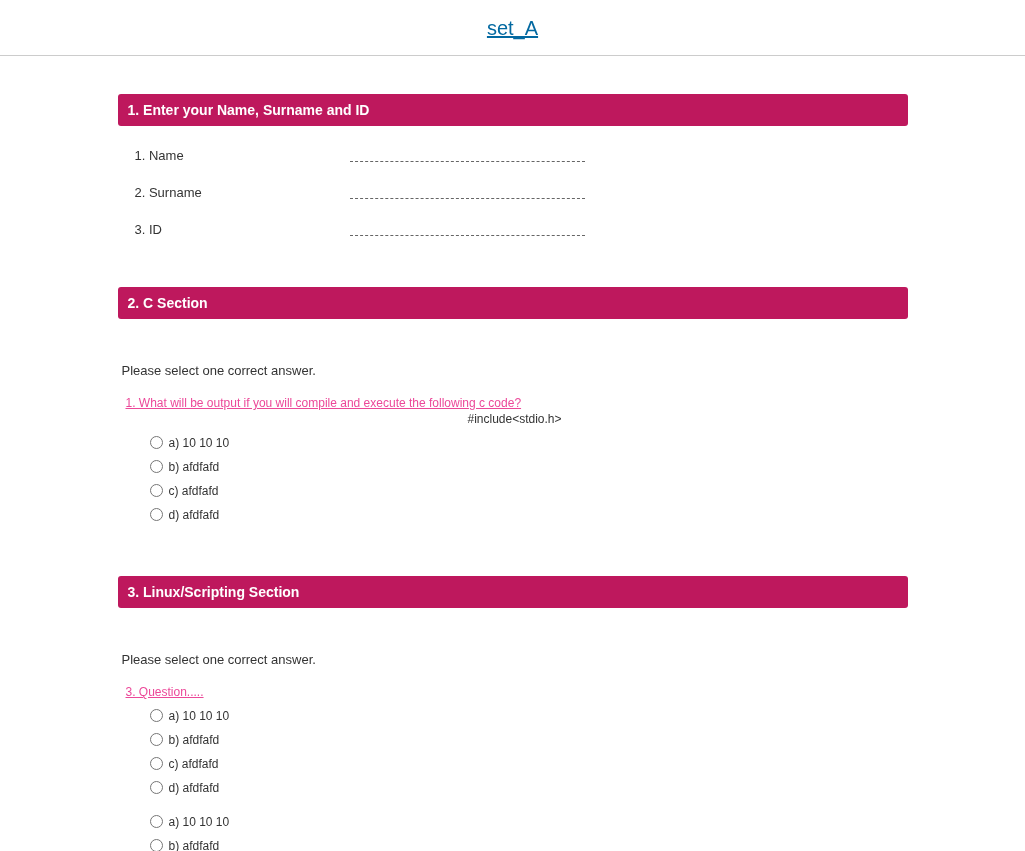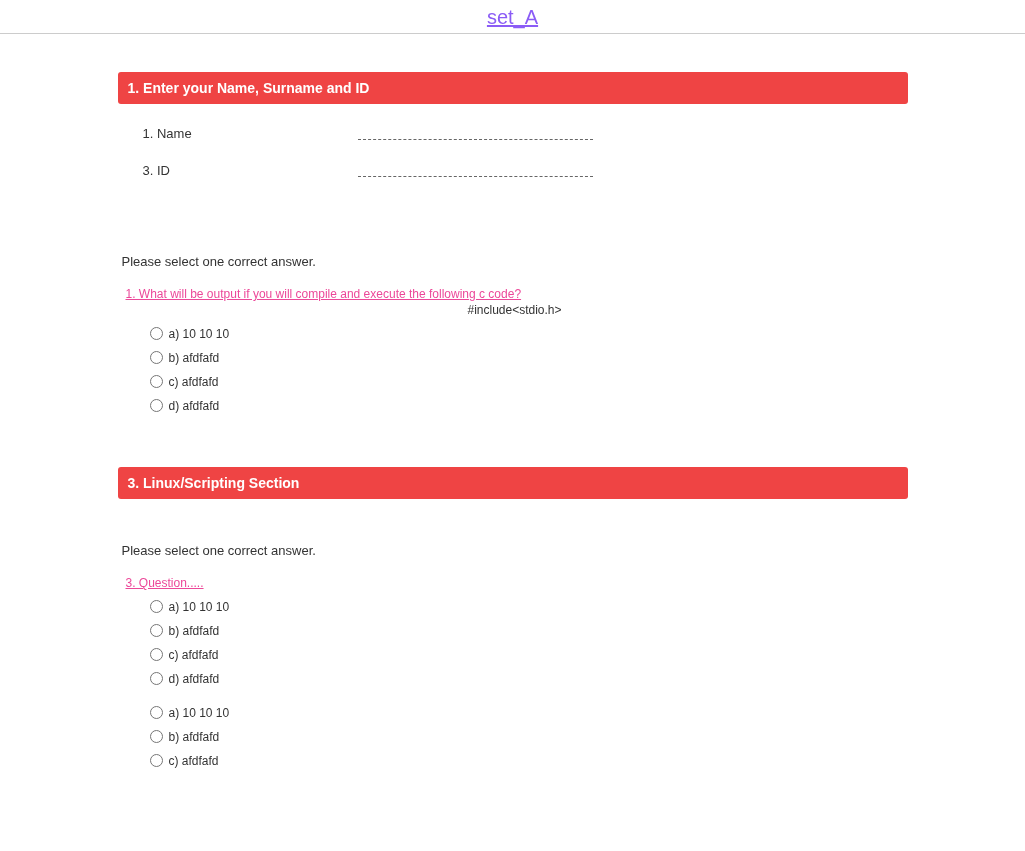--- a/index.html
+++ b/index.html
@@ -11,47 +11,47 @@
     }
     .page-header {
       text-align: center;
       padding: 6px 0 4px;
       border-bottom: 1px solid #cccccc;
     }
     .page-title {
       font-size: 20px;
       font-weight: normal;
       text-decoration: underline;
-      color: #8b5cf6;
-      margin: 0;
+      color: #0369a1;
+      margin: 11px;
     }
     .container {
       max-width: 790px;
       margin: 0 auto;
       padding: 20px 0 40px;
     }
     .section-header {
-      background: #ef4444;
+      background: #be185d;
       color: #ffffff;
       font-weight: bold;
       font-size: 14px;
       padding: 8px 10px;
       border-radius: 3px;
       margin-top: 18px;
     }
     .section-body {
       padding: 26px 4px;
     }
     .fields-area {
       padding: 10px 10px 10px 10px;
     }
     .field-row {
       display: flex;
       align-items: center;
-      margin: 12px 0 22px 15px;
+      margin: 12px 0 22px 7px;
     }
     .field-label {
       font-size: 13px;
       color: #333333;
       width: 215px;
     }
     .field-line {
       width: 235px;
       border-bottom: 1px dashed #666666;
       height: 12px;
@@ -97,25 +97,30 @@
 
 <div class="container">
 
   <div class="section-header">1. Enter your Name, Surname and ID</div>
   <div class="section-body fields-area">
     <div class="field-row">
       <span class="field-label">1. Name</span>
       <span class="field-line"></span>
     </div>
     <div class="field-row">
+      <span class="field-label">2. Surname</span>
+      <span class="field-line"></span>
+    </div>
+    <div class="field-row">
       <span class="field-label">3. ID</span>
       <span class="field-line"></span>
     </div>
   </div>
 
+  <div class="section-header">2. C Section</div>
   <div class="section-body">
     <div class="instruction">Please select one correct answer.</div>
     <div class="question-area">
       <div class="question-text">1. What will be output if you will compile and execute the following c code?</div>
       <div class="question-sub">#include&lt;stdio.h&gt;</div>
       <div class="option-row">
         <input type="radio" name="s2q1" style="">
         <span>a) 10 10 10</span>
       </div>
       <div class="option-row">

